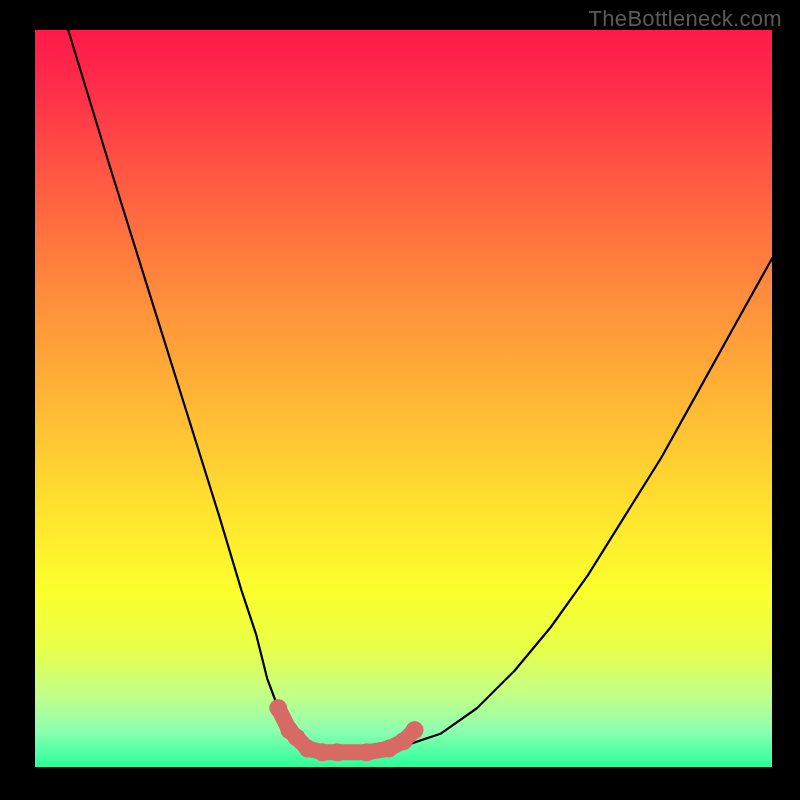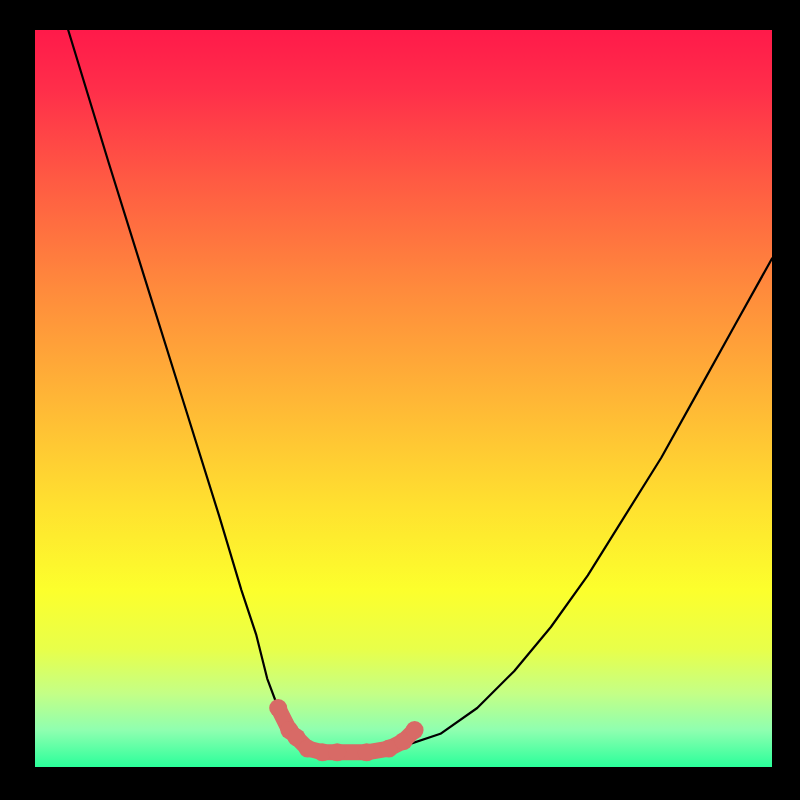--- a/index.html
+++ b/index.html
@@ -61,20 +61,21 @@
     stroke-linejoin: round;
   }
   .red-dot {
     fill: #d86a66;
   }
 </style>
 </head>
 <body>
 
 <div class="frame">
+  <div class="watermark">TheBottleneck.com</div>
   <div class="plot">
     <svg class="curve" viewBox="0 0 737 737" preserveAspectRatio="none">
       <path id="black-path" class="black-curve" d="M33.2 0.0 L73.7 132.7 L110.5 250.6 L147.4 368.5 L184.3 486.4 L206.4 560.1 L221.1 604.3 L232.2 648.6 L243.2 678.0 L254.3 700.1 L261.6 711.2 L272.7 718.6 L287.4 722.3 L302.2 722.3 L331.7 722.3 L361.1 718.6 L405.4 703.8 L442.2 678.0 L479.1 641.2 L515.9 597.0 L552.8 545.4 L589.6 486.4 L626.4 427.5 L663.3 361.1 L700.1 294.8 L737.0 228.5"></path>
       <g id="red-group">
         <path id="red-path" class="red-marks" d="M243.2 678.0 L254.3 700.1 L261.6 707.5 L272.7 718.6 L287.4 722.3 L302.2 722.3 L331.7 722.3 L353.8 718.6 L368.5 711.2 L379.6 700.1"></path>
       <circle cx="243.2" cy="678.0" r="9" class="red-dot"></circle>
           <circle cx="254.3" cy="700.1" r="9" class="red-dot"></circle>
           <circle cx="261.6" cy="707.5" r="9" class="red-dot"></circle>
           <circle cx="272.7" cy="718.6" r="9" class="red-dot"></circle>
           <circle cx="287.4" cy="722.3" r="9" class="red-dot"></circle>

